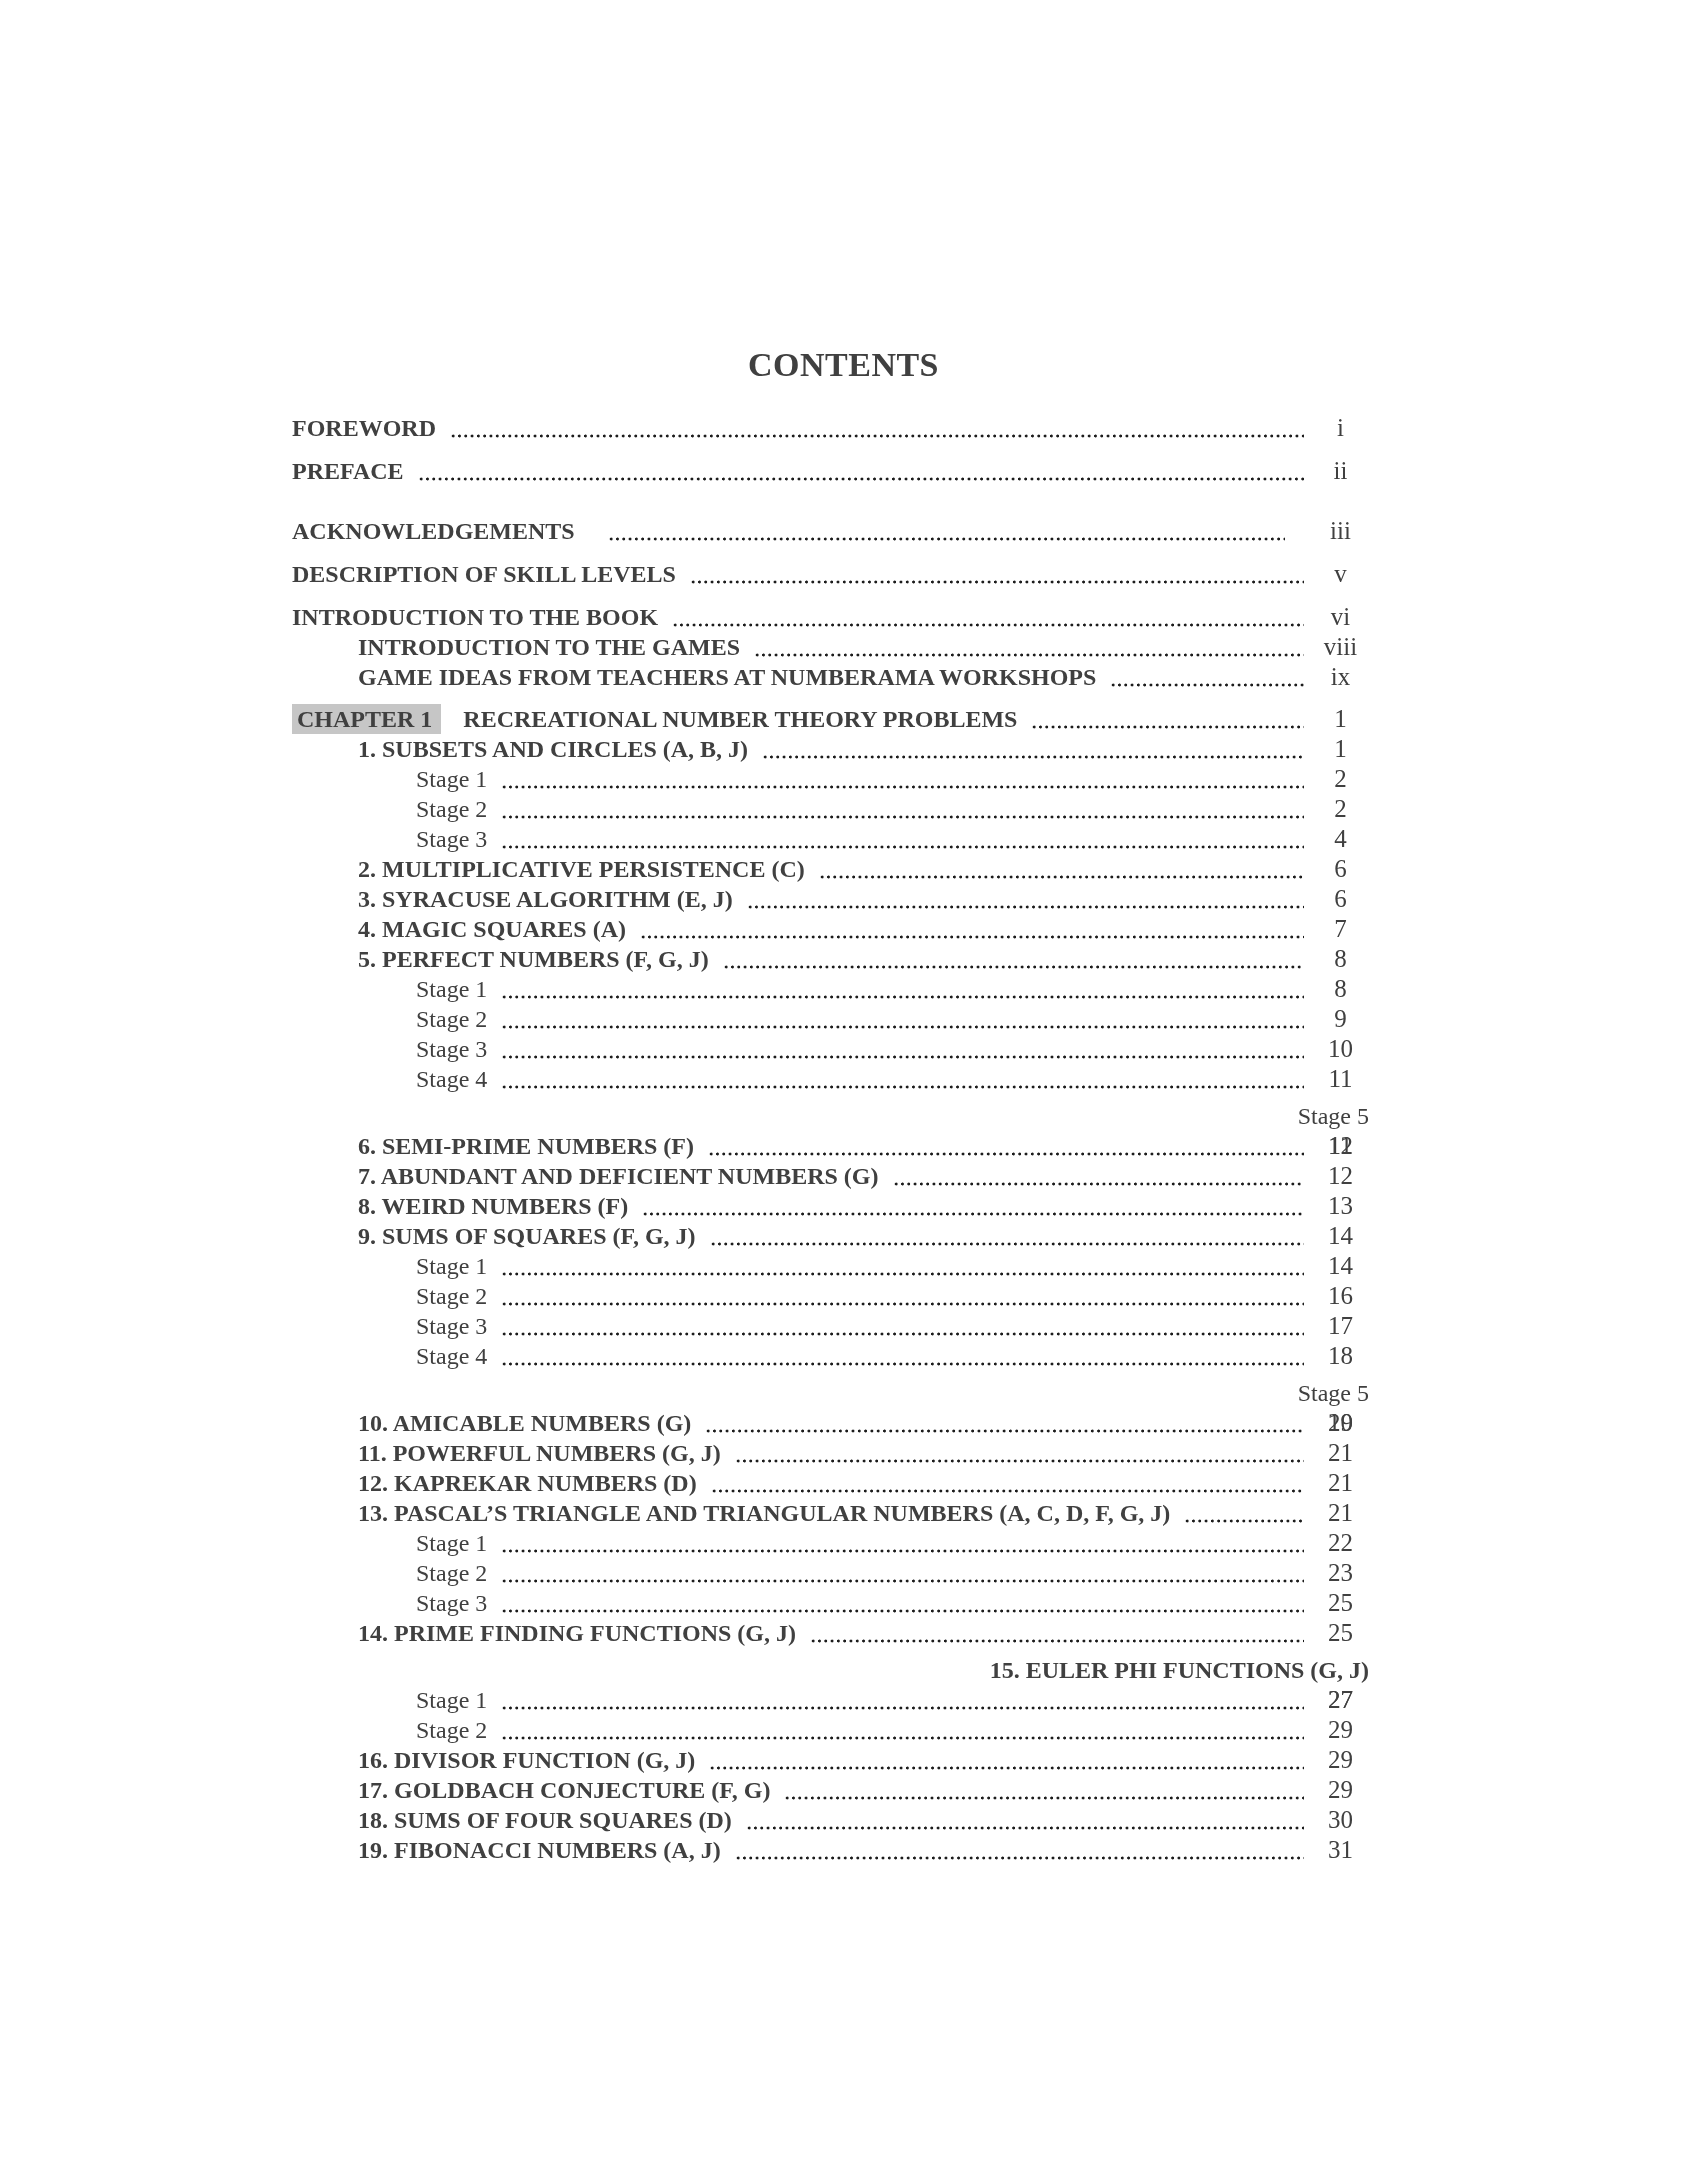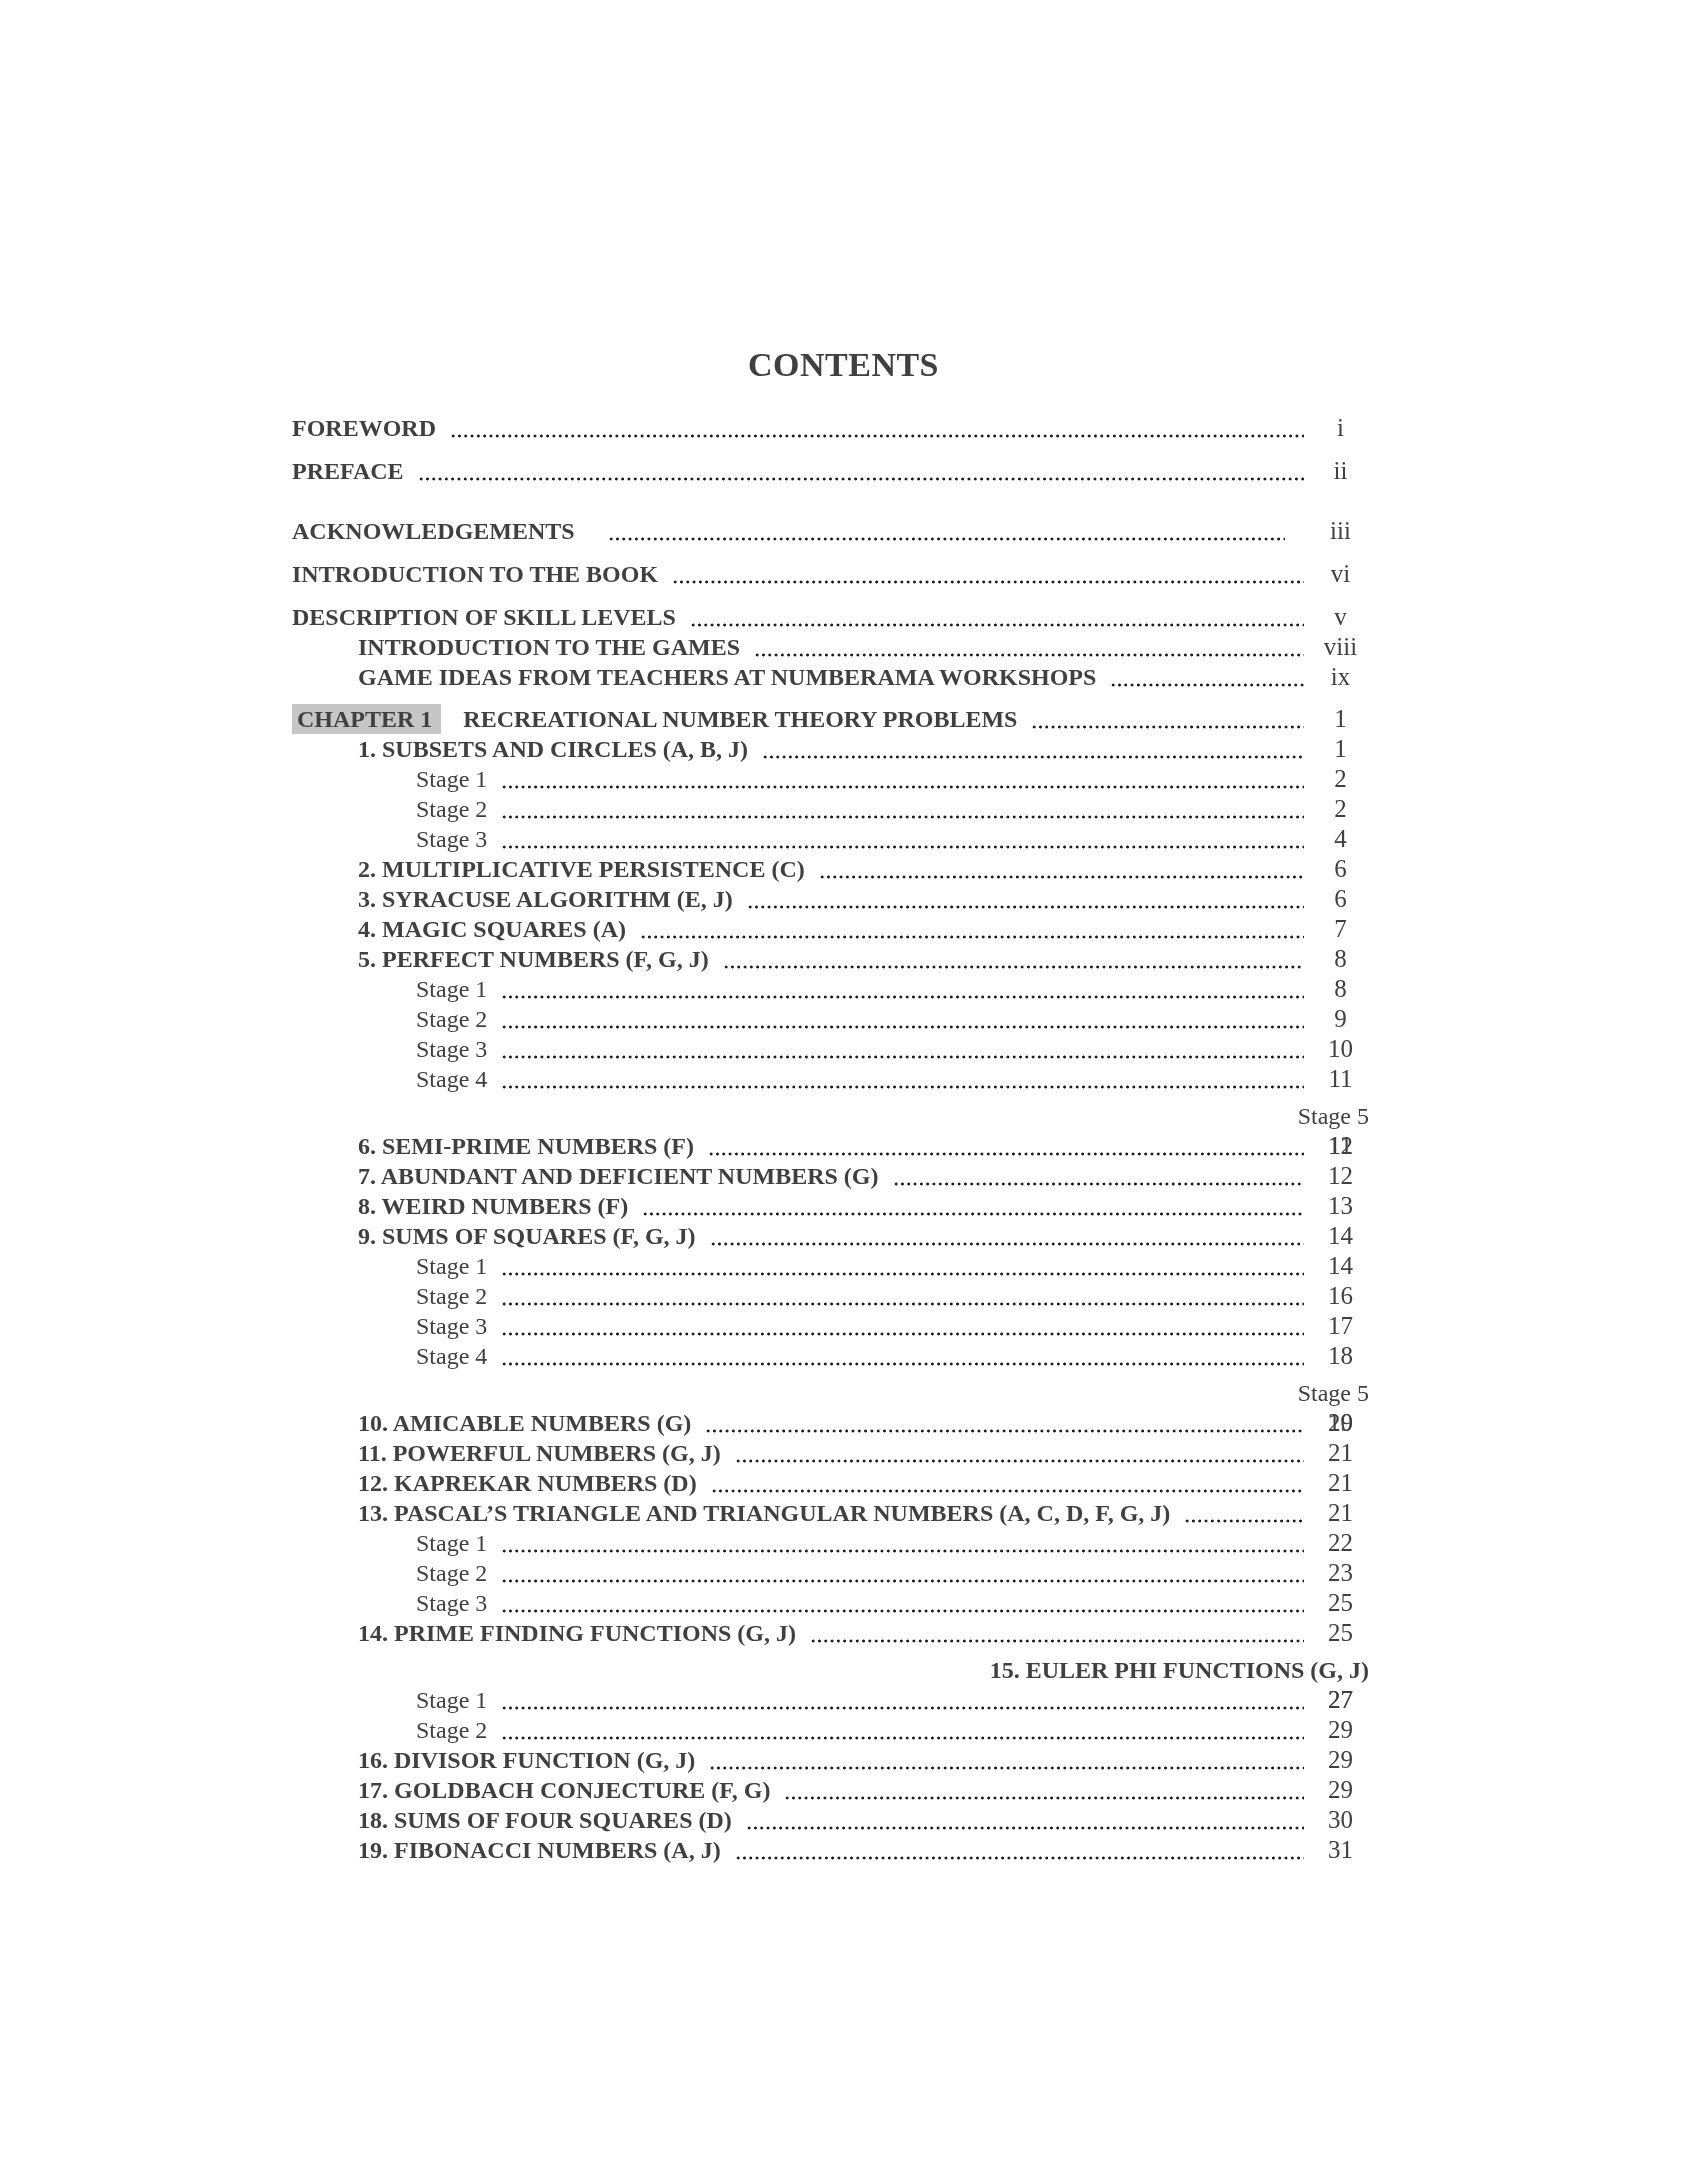--- a/index.html
+++ b/index.html
@@ -86,28 +86,28 @@
           <span class="label">PREFACE</span>
           <span class="dots"></span>
           <span class="pg">ii</span>
         </div>
         <div class="row lvl0 gap-lg">
           <span class="label">ACKNOWLEDGEMENTS</span>
           <span class="dots"></span>
           <span class="pg">iii</span>
         </div>
         <div class="row lvl0 gap-sm">
+          <span class="label">DESCRIPTION OF SKILL LEVELS</span>
+          <span class="dots"></span>
+          <span class="pg">v</span>
+        </div>
+        <div class="row lvl0 gap-sm">
           <span class="label">INTRODUCTION TO THE BOOK</span>
           <span class="dots"></span>
           <span class="pg">vi</span>
-        </div>
-        <div class="row lvl0 gap-sm">
-          <span class="label">DESCRIPTION OF SKILL LEVELS</span>
-          <span class="dots"></span>
-          <span class="pg">v</span>
         </div>
         <div class="row lvl1 gap-none">
           <span class="label">INTRODUCTION TO THE GAMES</span>
           <span class="dots"></span>
           <span class="pg">viii</span>
         </div>
         <div class="row lvl1 gap-none">
           <span class="label">GAME IDEAS FROM TEACHERS AT NUMBERAMA WORKSHOPS</span>
           <span class="dots"></span>
           <span class="pg">ix</span>

